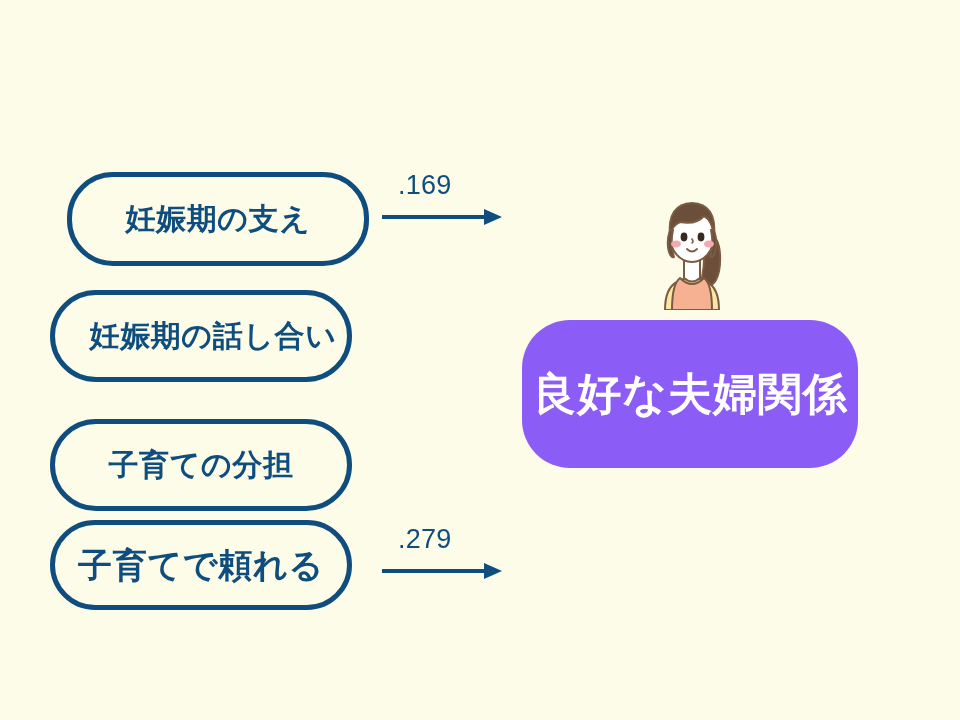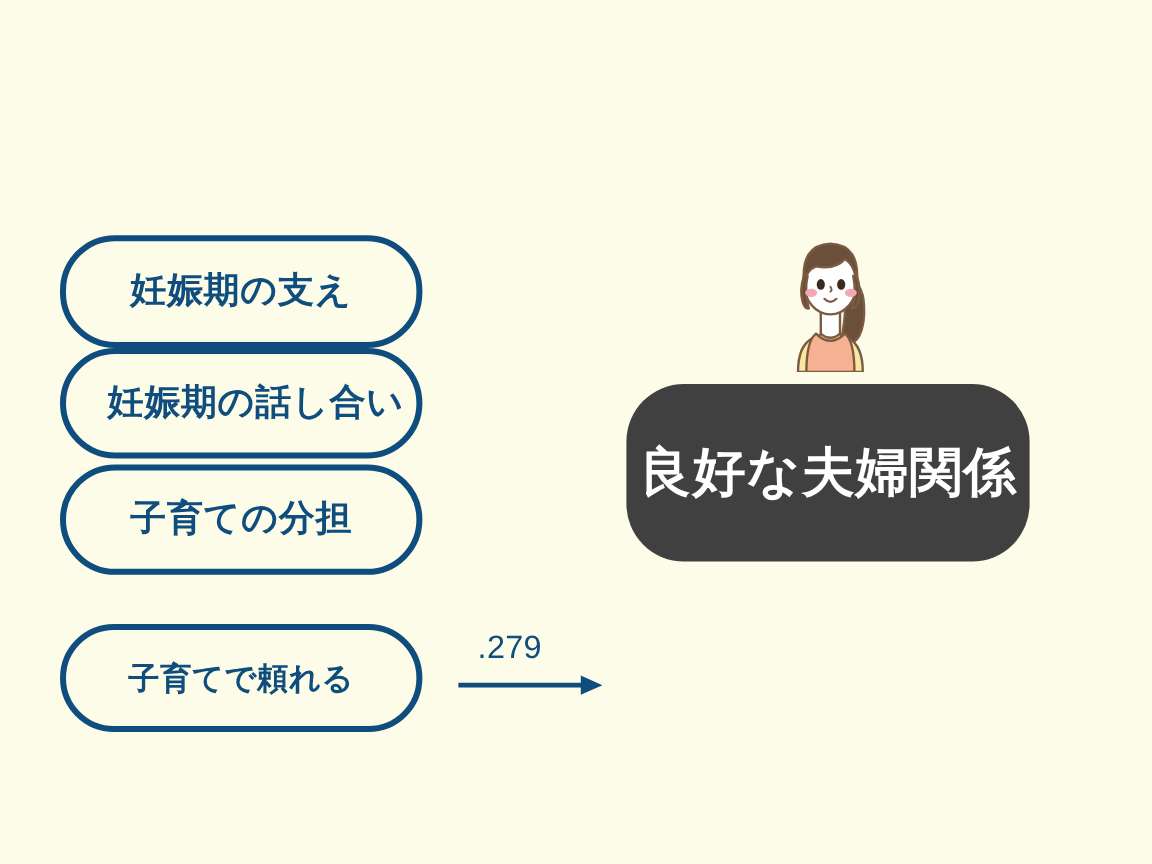--- a/index.html
+++ b/index.html
@@ -33,29 +33,29 @@
     justify-content: center;
   }
   .pred-label {
     color: #0e4d7d;
     font-weight: 700;
     letter-spacing: 0.02em;
     white-space: nowrap;
     line-height: 1;
   }
 
-  #pred-0 { left: 50px;  top: 172px; width: 302px; height: 94px; margin-top: 24px; }
+  #pred-0 { left: 67px;  top: 172px; width: 302px; height: 94px; }
   #pred-1 { left: 50px;  top: 290px; width: 302px; height: 92px; }
-  #pred-2 { left: 50px;  top: 387px; width: 302px; height: 92px; text-align: right; }
+  #pred-2 { left: 50px;  top: 419px; width: 302px; height: 92px; text-align: right; }
   #pred-3 { left: 50px;  top: 520px; width: 302px; height: 90px; }
 
   #pred-0 .pred-label { font-size: 30px; }
   #pred-1 .pred-label { font-size: 30px; margin-left: 24px; }
   #pred-2 .pred-label { font-size: 30px; }
-  #pred-3 .pred-label { font-size: 26px; }
+  #pred-3 .pred-label { font-size: 34px; }
 
   
   .arrow-group {
     position: absolute;
     width: 130px;
     height: 60px;
   }
   #arrow-0 { left: 380px; top: 172px; }
   #arrow-1 { left: 380px; top: 292px; }
   #arrow-2 { left: 380px; top: 408px; }
@@ -78,21 +78,21 @@
     top: 34px;
   }
 
   
   #outcome-box {
     position: absolute;
     left: 522px;
     top: 320px;
     width: 336px;
     height: 148px;
-    background: #404040;
+    background: #8b5cf6;
     border-radius: 48px;
     display: flex;
     align-items: center;
     justify-content: center;
   }
   #outcome-label {
     color: #ffffff;
     font-size: 44px;
     font-weight: 700;
     letter-spacing: 0.02em;
@@ -120,20 +120,27 @@
   <div class="pred-box" id="pred-1">
     <span class="pred-label">妊娠期の話し合い</span>
   </div>
   <div class="pred-box" id="pred-2">
     <span class="pred-label">子育ての分担</span>
   </div>
   <div class="pred-box" id="pred-3">
     <span class="pred-label">子育てで頼れる</span>
   </div>
 
+  <div class="arrow-group" id="arrow-0">
+    <span class="arrow-value">.169</span>
+    <svg class="arrow-svg" width="124" height="22" viewBox="0 0 124 22">
+      <line x1="2" y1="11" x2="106" y2="11" stroke="#0e4d7d" stroke-width="4"></line>
+      <polygon points="104,3 122,11 104,19" fill="#0e4d7d"></polygon>
+    </svg>
+  </div>
 
 
 
   <div class="arrow-group" id="arrow-3">
     <span class="arrow-value">.279</span>
     <svg class="arrow-svg" width="124" height="22" viewBox="0 0 124 22">
       <line x1="2" y1="11" x2="106" y2="11" stroke="#0e4d7d" stroke-width="4"></line>
       <polygon points="104,3 122,11 104,19" fill="#0e4d7d"></polygon>
     </svg>
   </div>

